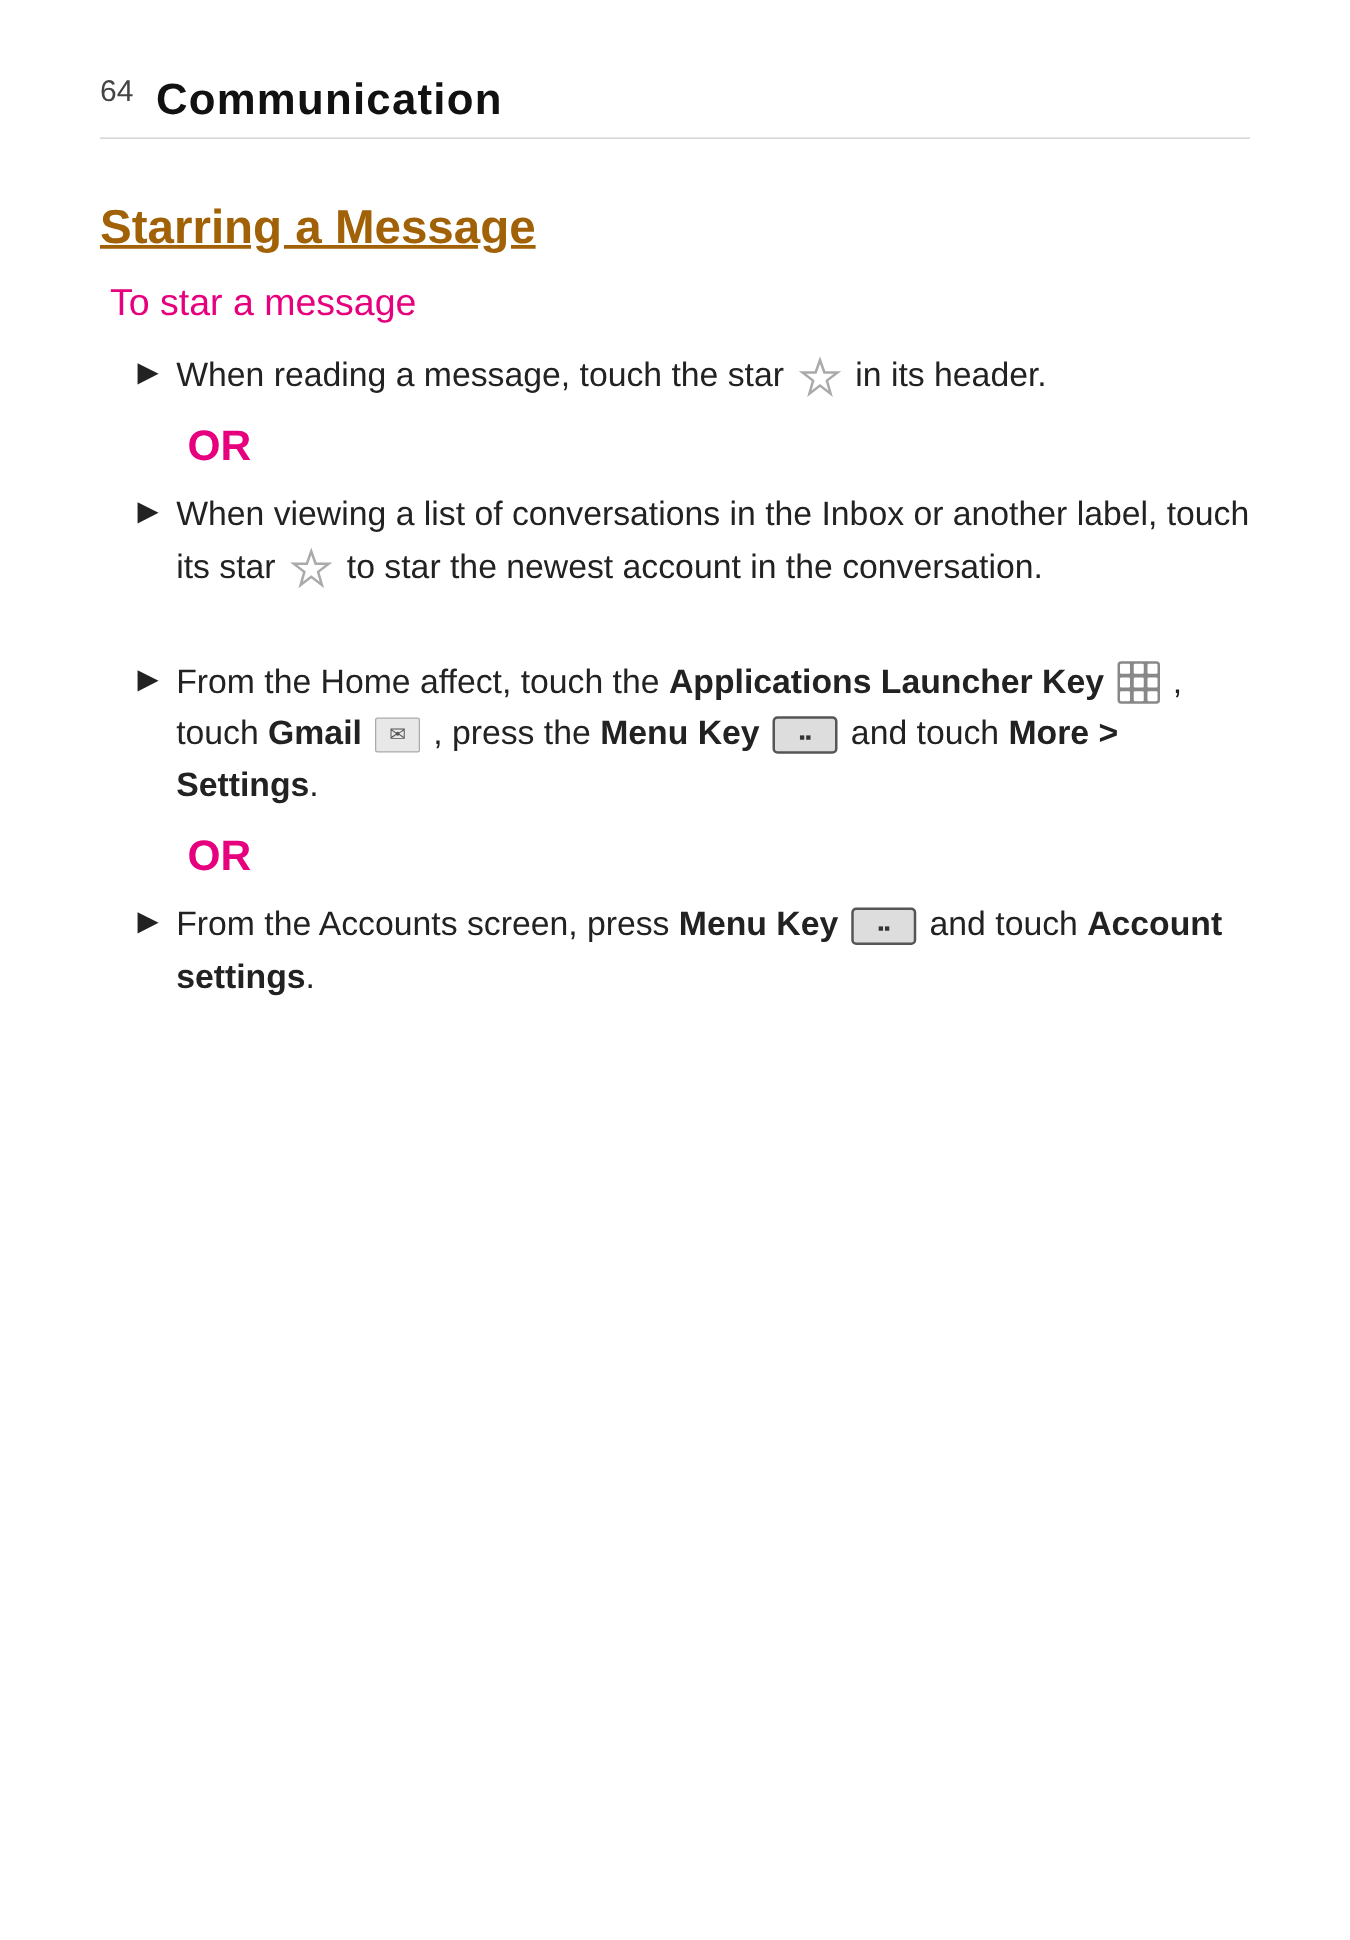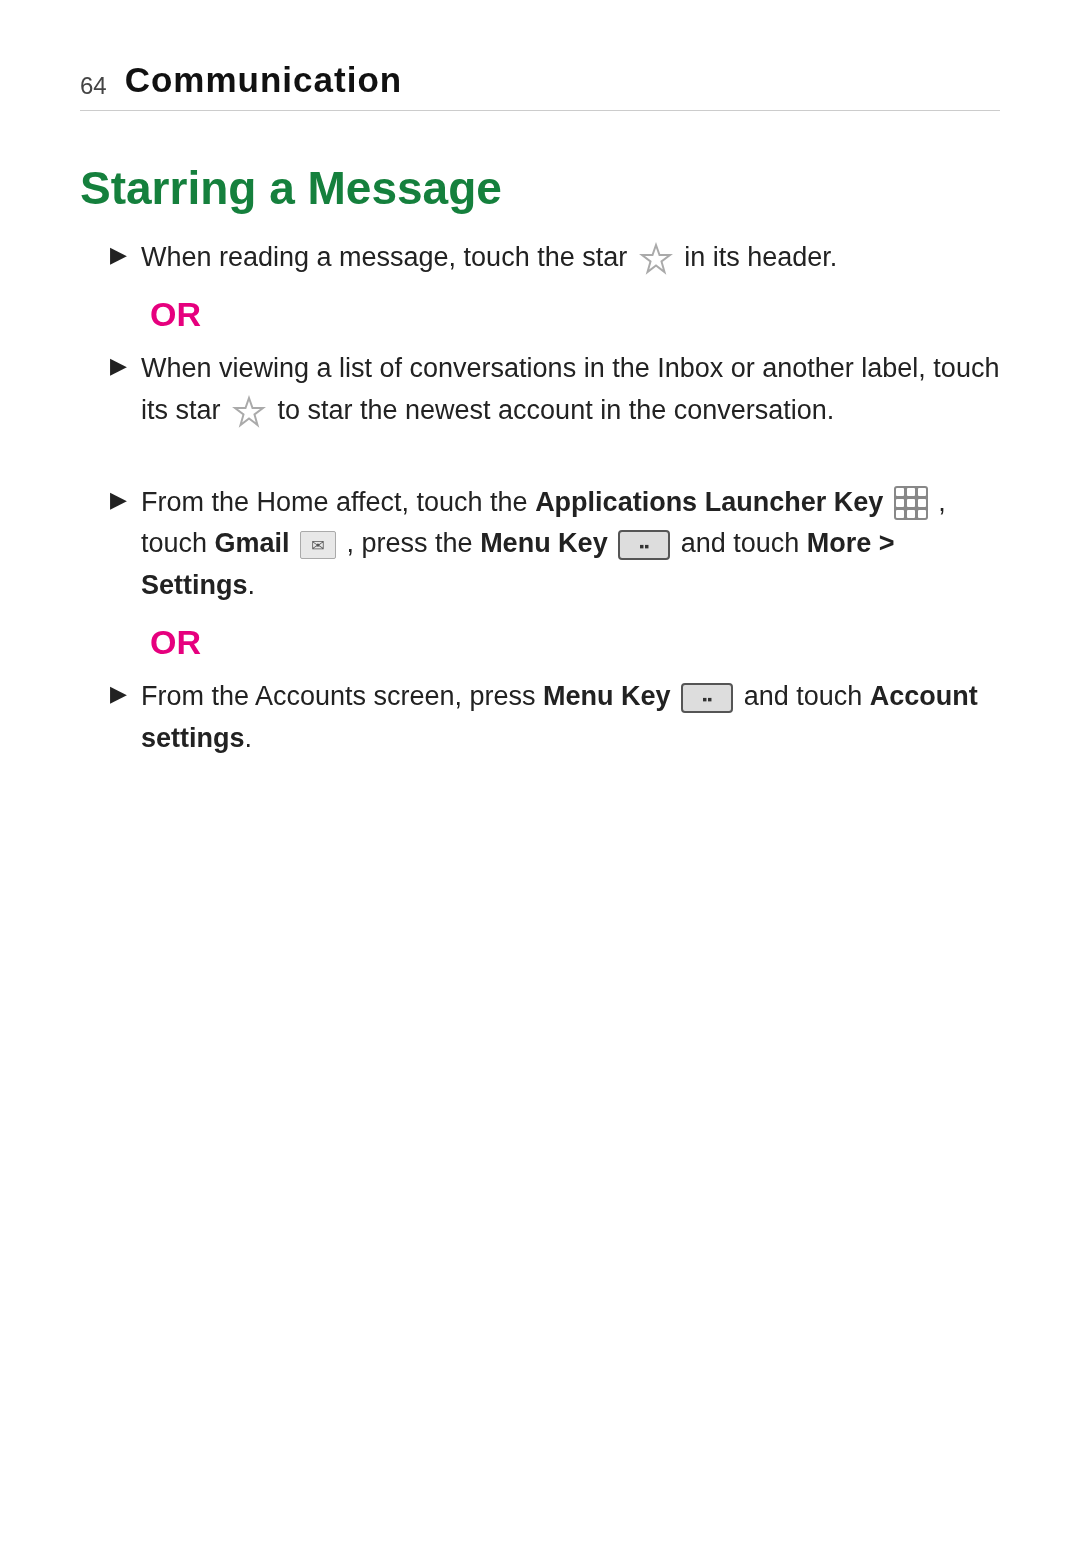--- a/index.html
+++ b/index.html
@@ -13,45 +13,46 @@
       font-family: Arial, Helvetica, sans-serif;
       font-size: 28px;
       color: #222222;
       width: 1080px;
       min-height: 1552px;
       padding: 60px 80px 80px 80px;
     }
 
     .header-bar {
       display: flex;
-      align-items: flex-end;
+      align-items: flex-start;
       border-bottom: 1.5px solid #cccccc;
       padding-bottom: 10px;
       margin-bottom: 50px;
     }
 
     .page-number {
       font-size: 24px;
       color: #444444;
       font-weight: normal;
       margin-right: 18px;
     }
 
     .header-title {
       font-size: 35px;
       font-weight: bold;
       color: #111111;
       letter-spacing: 1px;
     }
 
     .section-title {
-      color: #15803d;
-      font-size: 46px;
+      color: #a16207;
+      font-size: 38px;
       font-weight: bold;
       margin-bottom: 22px;
+      text-decoration: underline;
     }
 
     .subsection-title {
       color: #e6007e;
       font-size: 30px;
       font-weight: normal;
       margin-bottom: 20px;
       margin-left: 8px;
     }
 
@@ -107,20 +108,21 @@
 
 <div class="header-bar">
   <span class="page-number">64</span>
   <span class="header-title">Communication</span>
 </div>
 
 <div class="section-gap">
   <h2 class="section-title">Starring a Message</h2>
 
 
+  <div class="subsection-title">To star a message</div>
 
   <div class="bullet-item">
     <span class="bullet-arrow">▶</span>
     <span class="bullet-text">
       <span>When reading a message, touch the star</span>
       
       <svg class="star-icon" viewBox="0 0 34 34" xmlns="http://www.w3.org/2000/svg">
         <polygon points="17,3 20.5,13 31,13 22.5,19.5 25.5,30 17,23.5 8.5,30 11.5,19.5 3,13 13.5,13" fill="none" stroke="#aaa" stroke-width="2"></polygon>
       </svg>
       <span>in its header.</span>

